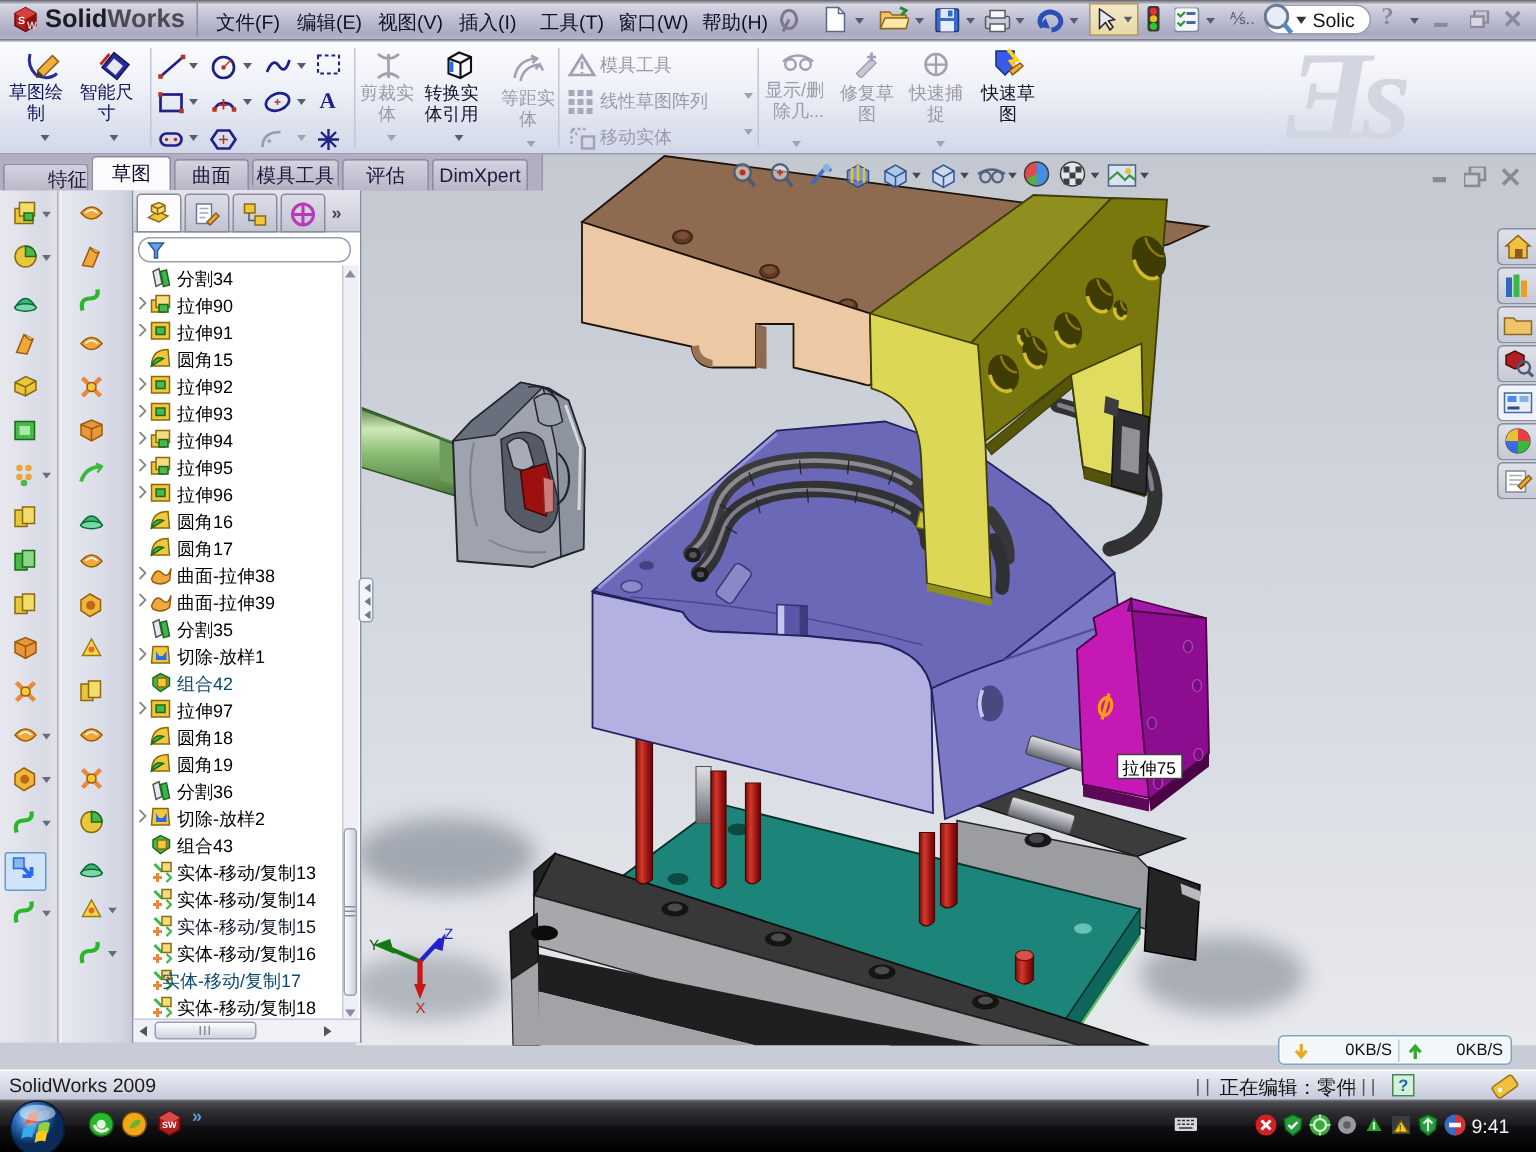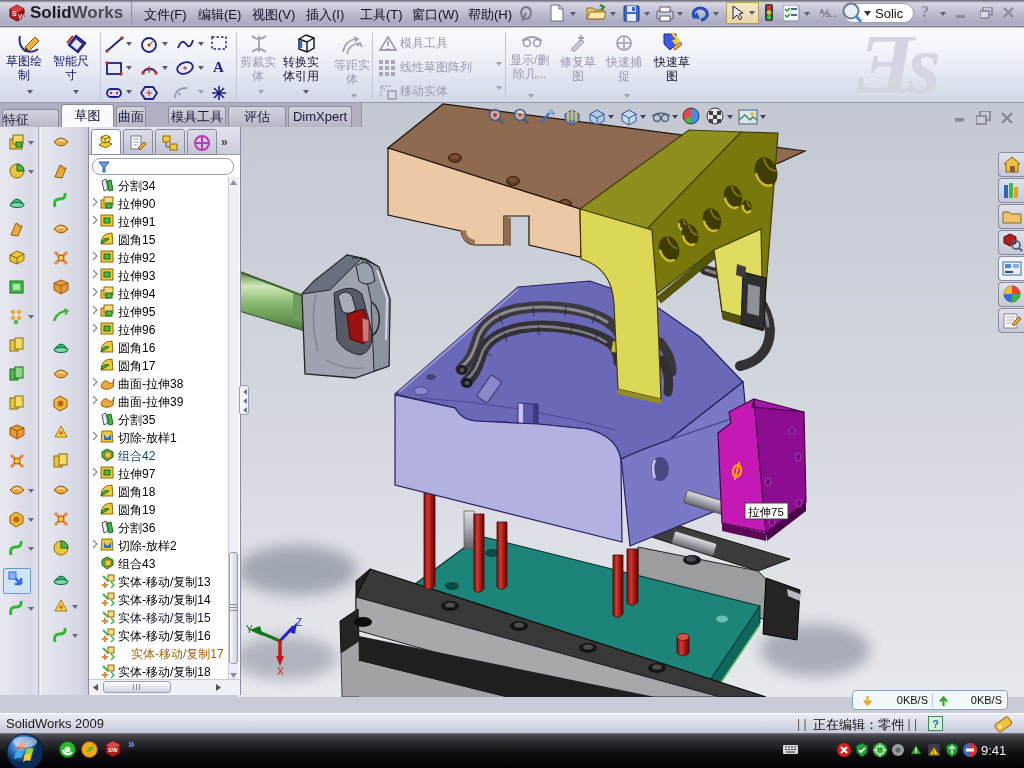--- a/index.html
+++ b/index.html
@@ -474,21 +474,21 @@
       <div style="position:absolute;left:400px;top:56px;font:12px 'Liberation Sans';color:#9a9aac;line-height:14px;text-align:center;white-space:pre">移动实体</div>
       <svg width="7" height="5" style="position:absolute;left:496px;top:58px">
         <path d="M0,0 L6,0 L3,4 Z" fill="#a0a0b0"></path>
       </svg>
       <div style="position:absolute;left:505px;top:4px;width:1px;height:66px;background:#c2c6d6"></div>
       <svg width="24" height="18" style="position:absolute;left:520px;top:5px" viewBox="0 0 24 18">
         <path d="M2,8 Q12,0 22,8" fill="none" stroke="#a0a0b2" stroke-width="1.7"></path>
         <circle cx="7" cy="10" r="3.5" fill="none" stroke="#a0a0b2" stroke-width="1.6"></circle>
         <circle cx="17" cy="10" r="3.5" fill="none" stroke="#a0a0b2" stroke-width="1.6"></circle>
       </svg>
-      <div style="position:absolute;left:510px;top:25px;font:12px 'Liberation Sans';color:#9a9aac;line-height:14px;text-align:center;white-space:pre">显示/删
+      <div style="position:absolute;left:510px;top:25px;font:12px 'Liberation Sans';color:#9a9aac;line-height:14px;text-align:right;white-space:pre">显示/删
 除几...</div>
       <svg width="7" height="5" style="position:absolute;left:528px;top:66px">
         <path d="M0,0 L6,0 L3,4 Z" fill="#a0a0b0"></path>
       </svg>
       <svg width="20" height="19" style="position:absolute;left:568px;top:5px" viewBox="0 0 20 19">
         <path d="M3,16 L13,6 L16,9 L6,19 Z" fill="#c8c8d4" stroke="#a0a0b2"></path>
         <path d="M10,2 L16,2 M13,-1 L13,5" stroke="#a0a0b2" stroke-width="1.8" transform="translate(0,3)"></path>
       </svg>
       <div style="position:absolute;left:560px;top:27px;font:12px 'Liberation Sans';color:#9a9aac;line-height:14px;text-align:center;white-space:pre">修复草
 图</div>
@@ -503,23 +503,23 @@
       </svg>
       <svg width="22" height="21" style="position:absolute;left:662px;top:4px" viewBox="0 0 22 21">
         <path d="M2,2 L14,2 L14,12 L8,18 L2,12 Z" fill="#3a5ae8" stroke="#1a2a7a"></path>
         <path d="M10,1 L16,8 L12,9 L17,16" fill="none" stroke="#ffd020" stroke-width="2.5"></path>
         <path d="M13,13 L20,8 L22,10 L15,16 Z" fill="#f0b040" stroke="#8a5a10" transform="translate(-2,2)"></path>
       </svg>
       <div style="position:absolute;left:654px;top:27px;font:12px 'Liberation Sans';color:#14142a;line-height:14px;text-align:center;white-space:pre">快速草
 图</div>
     </div>
 <div style="position:absolute;left:0;top:103px;width:362px;height:24px;background:#b2afc2;border-right:1px solid #9a97aa">
-      <div style="position:absolute;left:2px;top:6px;width:57px;height:19px;background:linear-gradient(180deg,#d5d3e0,#b8b5c6);border:1px solid #8f8c9e;border-bottom:none;border-radius:3px 3px 0 0;font:13px 'Liberation Sans';color:#1a1a3a;text-align:left;line-height:20px">特征</div>
+      <div style="position:absolute;left:2px;top:6px;width:57px;height:19px;background:linear-gradient(180deg,#d5d3e0,#b8b5c6);border:1px solid #8f8c9e;border-bottom:none;border-radius:3px 3px 0 0;font:13px 'Liberation Sans';color:#1a1a3a;text-align:right;line-height:20px">特征</div>
       <div style="position:absolute;left:61px;top:1px;width:53px;height:23px;background:#fbfbfd;border:1px solid #8a8a9a;border-bottom:none;border-radius:3px 3px 0 0;font:13px 'Liberation Sans';color:#0a0a30;text-align:center;line-height:22px">草图</div>
-      <div style="position:absolute;left:116px;top:3px;width:30px;height:21px;background:linear-gradient(180deg,#d5d3e0,#b8b5c6);border:1px solid #8f8c9e;border-bottom:none;border-radius:3px 3px 0 0;font:13px 'Liberation Sans';color:#1a1a3a;text-align:center;line-height:20px">曲面</div>
+      <div style="position:absolute;left:116px;top:3px;width:50px;height:21px;background:linear-gradient(180deg,#d5d3e0,#b8b5c6);border:1px solid #8f8c9e;border-bottom:none;border-radius:3px 3px 0 0;font:13px 'Liberation Sans';color:#1a1a3a;text-align:center;line-height:20px">曲面</div>
       <div style="position:absolute;left:168px;top:3px;width:58px;height:18px;background:linear-gradient(180deg,#d5d3e0,#b8b5c6);border:1px solid #8f8c9e;border-bottom:none;border-radius:3px 3px 0 0;font:13px 'Liberation Sans';color:#1a1a3a;text-align:center;line-height:20px">模具工具</div>
       <div style="position:absolute;left:228px;top:3px;width:58px;height:21px;background:linear-gradient(180deg,#d5d3e0,#b8b5c6);border:1px solid #8f8c9e;border-bottom:none;border-radius:3px 3px 0 0;font:13px 'Liberation Sans';color:#1a1a3a;text-align:center;line-height:20px">评估</div>
       <div style="position:absolute;left:288px;top:3px;width:64px;height:21px;background:linear-gradient(180deg,#d5d3e0,#b8b5c6);border:1px solid #8f8c9e;border-bottom:none;border-radius:3px 3px 0 0;font:13px 'Liberation Sans';color:#1a1a3a;text-align:center;line-height:20px">DimXpert</div>
     </div>
 <div style="position:absolute;left:486px;top:107px;width:290px;height:20px;opacity:0.92">
       <svg width="17" height="18" style="position:absolute;left:2px;top:1px">
         <circle cx="7" cy="7" r="5.5" fill="#e8ecf2" fill-opacity="0.6" stroke="#4a5a7a" stroke-width="1.6"></circle>
         <path d="M11,11 L15,16" stroke="#4a5a7a" stroke-width="2.5"></path>
         <circle cx="7" cy="7" r="2" fill="#c03020"></circle>
       </svg>
@@ -1009,21 +1009,21 @@
         <rect x="8" y="2" width="6" height="6" fill="#f8dc7a" stroke="#8a6a10"></rect>
         <path d="M11,9 l3,3 l-3,3" fill="none" stroke="#3ab84a" stroke-width="1.5"></path>
       </svg>
       <div style="position:absolute;left:29px;top:501px;font:12px 'Liberation Sans';color:#000;white-space:nowrap">实体-移动/复制16</div>
       <svg width="15" height="16" style="position:absolute;left:11px;top:518px" viewBox="0 0 15 16">
         <path d="M2,12 L8,12 M5,9 L5,15" stroke="#e8883a" stroke-width="2"></path>
         <path d="M3,3 L8,8" stroke="#3ab84a" stroke-width="2"></path>
         <rect x="8" y="2" width="6" height="6" fill="#f8dc7a" stroke="#8a6a10"></rect>
         <path d="M11,9 l3,3 l-3,3" fill="none" stroke="#3ab84a" stroke-width="1.5"></path>
       </svg>
-      <div style="position:absolute;left:42px;top:519px;font:12px 'Liberation Sans';color:#a16207;white-space:nowrap">实体-移动/复制17</div>
+      <div style="position:absolute;left:19px;top:519px;font:12px 'Liberation Sans';color:#0c4a6e;white-space:nowrap">实体-移动/复制17</div>
       <svg width="15" height="16" style="position:absolute;left:11px;top:536px" viewBox="0 0 15 16">
         <path d="M2,12 L8,12 M5,9 L5,15" stroke="#e8883a" stroke-width="2"></path>
         <path d="M3,3 L8,8" stroke="#3ab84a" stroke-width="2"></path>
         <rect x="8" y="2" width="6" height="6" fill="#f8dc7a" stroke="#8a6a10"></rect>
         <path d="M11,9 l3,3 l-3,3" fill="none" stroke="#3ab84a" stroke-width="1.5"></path>
       </svg>
       <div style="position:absolute;left:29px;top:537px;font:12px 'Liberation Sans';color:#000;white-space:nowrap">实体-移动/复制18</div>
       <div style="position:absolute;left:139px;top:50px;width:11px;height:504px;background:#eef0f6;border-left:1px solid #c8cad6"></div>
       <svg width="9" height="8" style="position:absolute;left:140px;top:52px">
         <path d="M1,6 L4.5,1 L8,6 Z" fill="#8a8c9e"></path>

